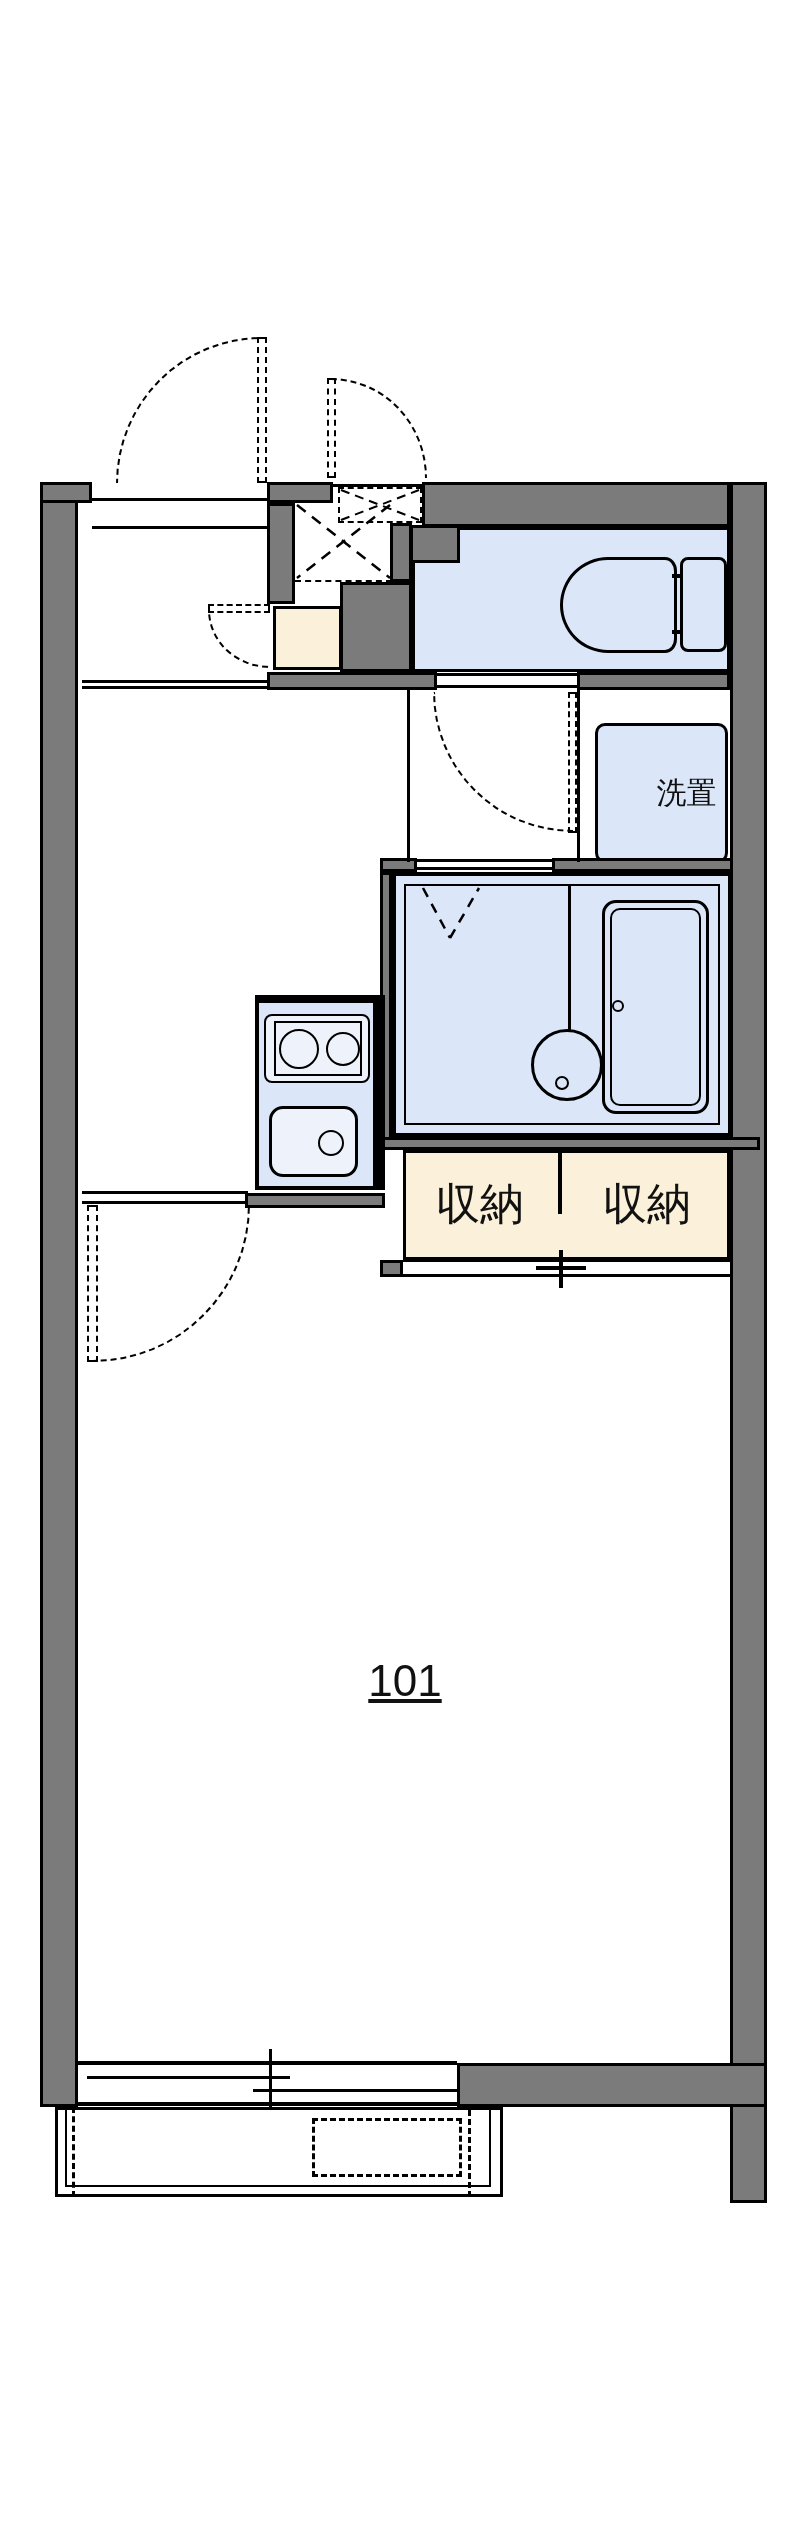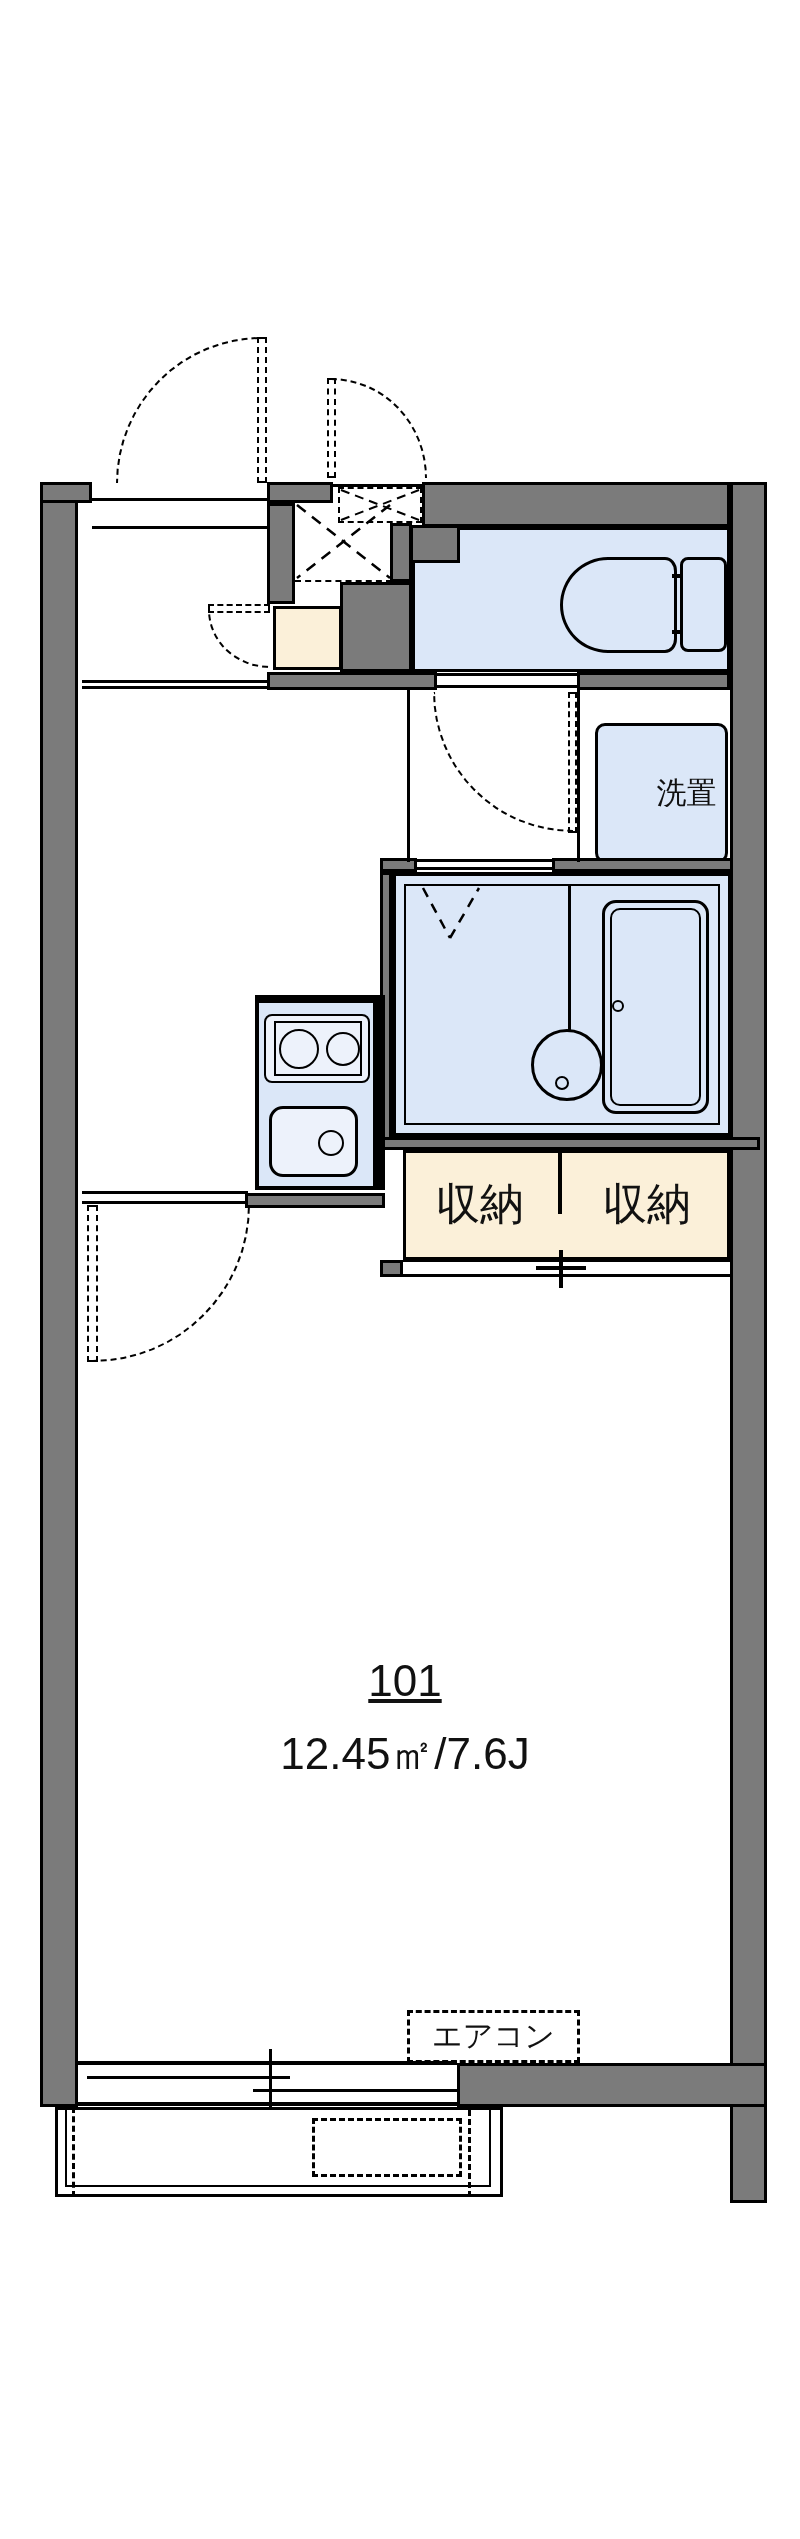--- a/index.html
+++ b/index.html
@@ -126,23 +126,21 @@
   <div class="abs ln" style="left:536px;top:1266px;width:50px;height:4px;"></div>
   <div class="abs lbl" style="left:410px;top:1180px;width:140px;height:48px;font-size:44px;">収納</div>
   <div class="abs lbl" style="left:577px;top:1180px;width:140px;height:48px;font-size:44px;">収納</div>
 
   <div class="abs lbl" style="left:595px;top:723px;width:133px;height:140px;font-size:30px;margin-left:25px;">洗置</div>
 
   <div class="abs leaf" style="left:87px;top:1205px;width:11px;height:157px;"></div>
   <div class="abs arc br" style="left:93px;top:1205px;width:157px;height:157px;"></div>
 
   <div class="abs lbl" style="left:205px;top:1646px;width:400px;height:70px;font-size:44px;text-decoration:underline;">101</div>
-  <div class="abs lbl" style="left:105px;top:1728px;width:600px;height:52px;font-size:44px;">12.45㎡/7.6J</div>
 
-  <div class="abs dashbox lbl" style="left:407px;top:2010px;width:173px;height:53px;font-size:30px;">エアコン</div>
 
   <div class="abs ln" style="left:78px;top:2061px;width:379px;height:4px;"></div>
   <div class="abs ln" style="left:78px;top:2102px;width:379px;height:4px;"></div>
   <div class="abs ln" style="left:87px;top:2076px;width:203px;height:3px;"></div>
   <div class="abs ln" style="left:253px;top:2089px;width:204px;height:3px;"></div>
   <div class="abs ln" style="left:269px;top:2049px;width:3px;height:71px;"></div>
 
   <div class="abs" style="left:55px;top:2107px;width:448px;height:90px;border:3px solid #000;background:#fff;"></div>
   <div class="abs" style="left:65px;top:2107px;width:426px;height:80px;border-left:2px solid #000;border-right:2px solid #000;border-bottom:2px solid #000;"></div>
   <div class="abs dashv" style="left:72px;top:2107px;height:90px;"></div>

